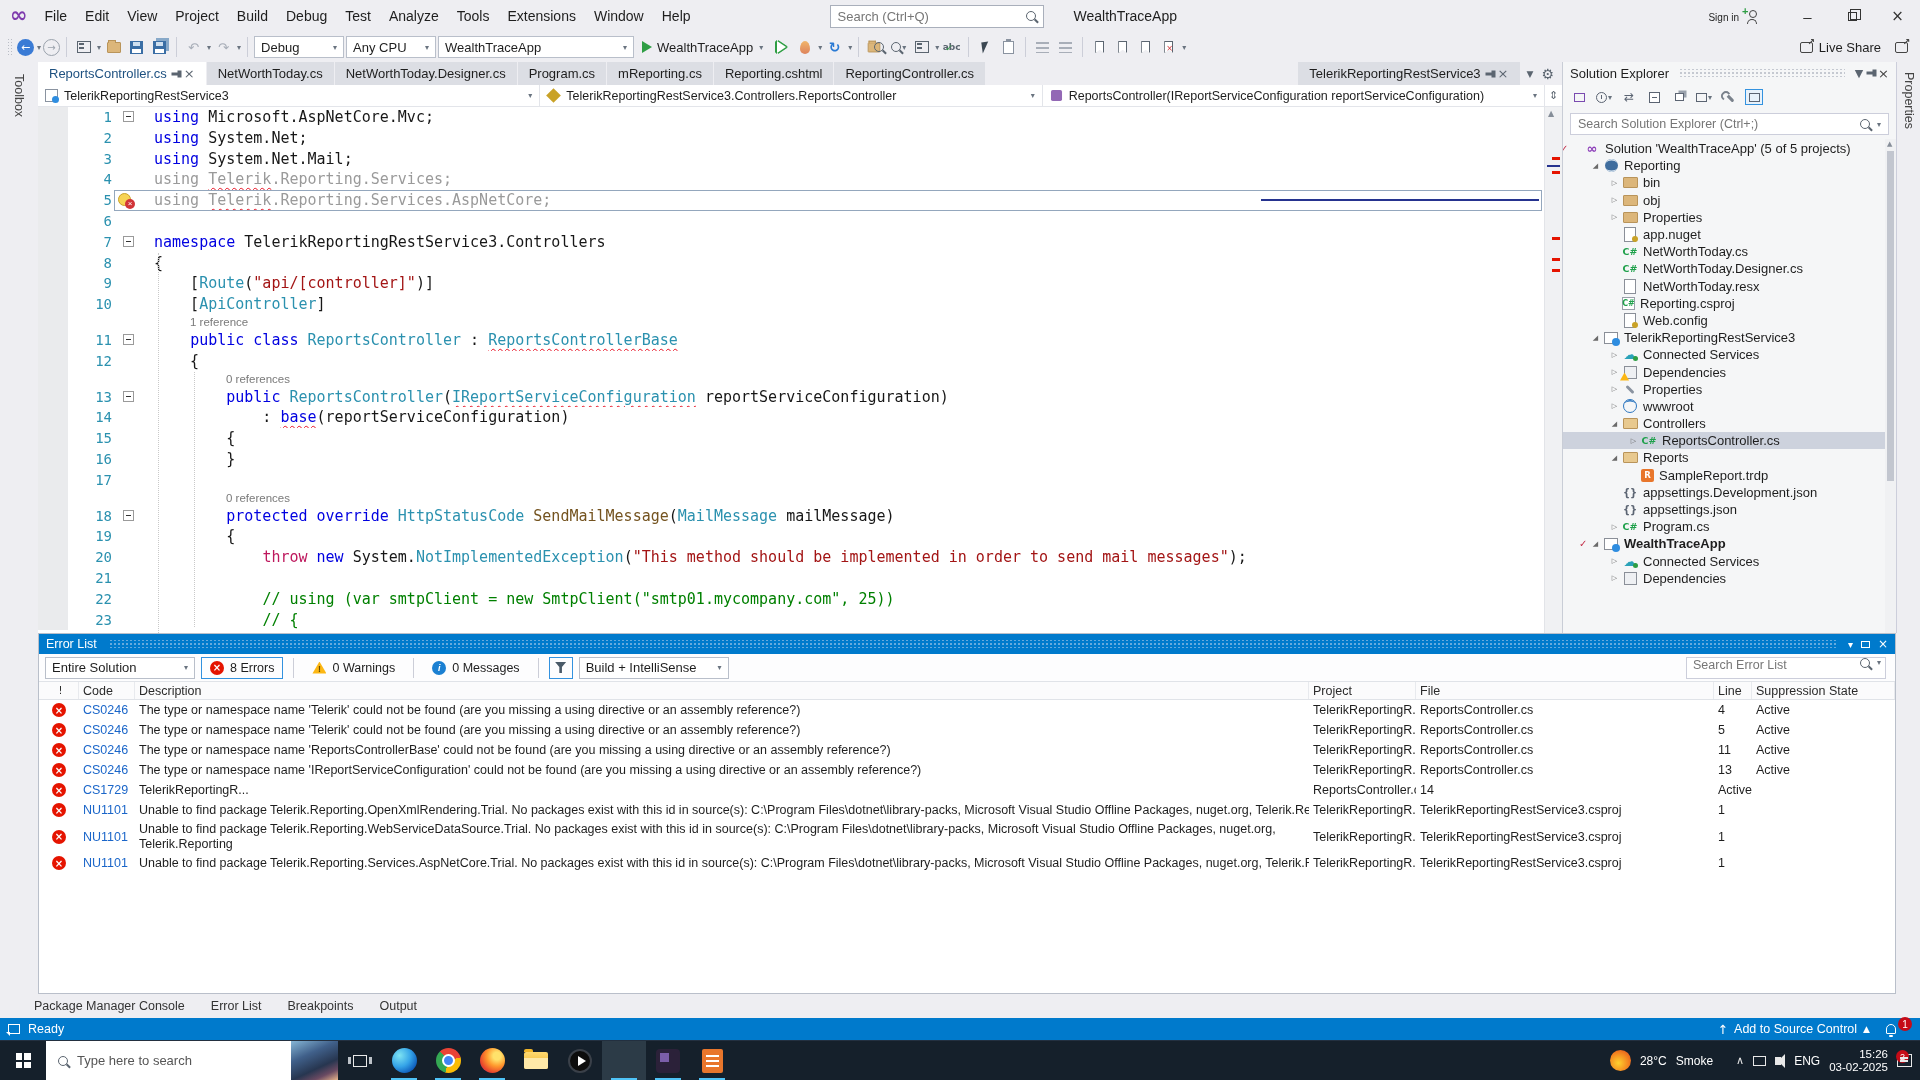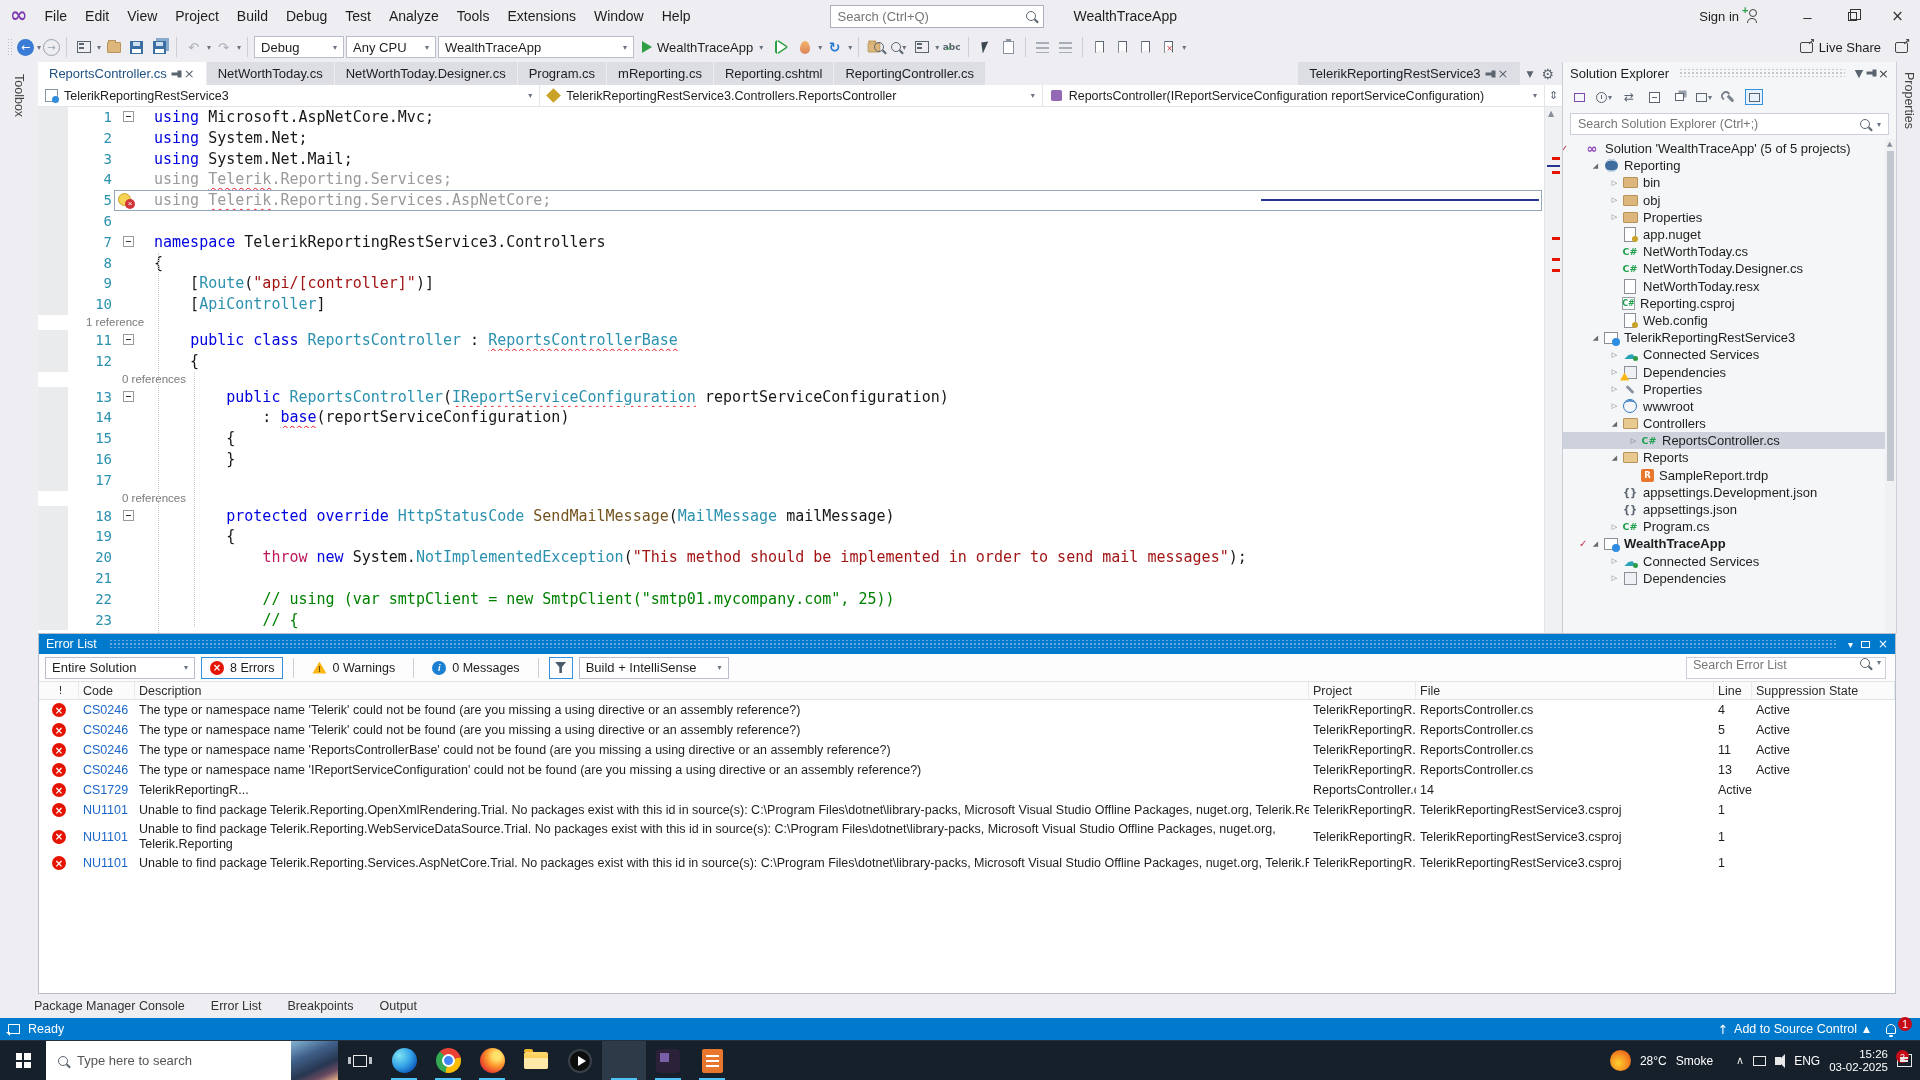--- a/index.html
+++ b/index.html
@@ -13,21 +13,21 @@
 .vs-logo{color:#7f3cae;font-weight:bold;font-size:21px;margin:0 8px 2px 10px;font-family:"DejaVu Sans",sans-serif;}
 .menubar{display:flex;align-items:center;}
 .menu-item{padding:0 9px;font-size:14px;line-height:32px;cursor:default;}
 .qsearch{margin-left:130px;width:214px;height:23px;border:1px solid #a9afbb;background:#fff;display:flex;align-items:center;padding:0 7px;}
 .qsearch input{border:none;outline:none;flex:1;font-size:13px;color:#333;font-family:inherit;}
 .qsearch input::placeholder{color:#767676;}
 .mag{width:10px;height:10px;border:1.6px solid #5b6570;border-radius:50%;position:relative;flex:none;}
 .mag::after{content:"";position:absolute;width:5px;height:1.6px;background:#5b6570;transform:rotate(45deg);right:-4px;bottom:-2px;}
 .app-title{margin-left:30px;font-size:14px;}
 .tb-right{margin-left:auto;display:flex;align-items:center;}
-.signin{display:flex;align-items:flex-start;gap:7px;font-size:13px;margin-right:26px;}
+.signin{display:flex;align-items:flex-end;gap:7px;font-size:10px;margin-right:26px;}
 .person-ic{width:13px;height:13px;position:relative;}
 .person-ic::before{content:"";position:absolute;width:6px;height:6px;border:1.4px solid #444;border-radius:50%;left:3px;top:0;}
 .person-ic::after{content:"+";position:absolute;left:-4px;top:-5px;color:#2e9e44;font-size:11px;font-weight:bold;}
 .person-ic i{position:absolute;left:1px;bottom:-1px;width:10px;height:5px;border:1.4px solid #444;border-bottom:none;border-radius:5px 5px 0 0;}
 .wbtn{width:45px;height:32px;display:flex;align-items:center;justify-content:center;font-size:15px;color:#333;}
 .restore-ic{width:9px;height:9px;border:1px solid #333;position:relative;background:#eeeef2;}
 .restore-ic::before{content:"";position:absolute;width:9px;height:9px;border:1px solid #333;left:1px;top:-4px;}
 
 
 .toolbar{height:30px;display:flex;align-items:center;padding:0 4px;flex:none;gap:2px;}
@@ -90,21 +90,21 @@
 .splitbtn{width:18px;display:flex;align-items:center;justify-content:center;color:#5b6570;font-size:11px;border-left:1px solid #e3e5ea;font-family:"DejaVu Sans",sans-serif;}
 
 
 .codearea{position:relative;height:526px;overflow:hidden;background:#fff;flex:none;}
 .crow{display:flex;height:20.8px;line-height:20.8px;position:relative;}
 .c-margin{width:30px;background:#eaebed;flex:none;}
 .c-num{width:48px;flex:none;text-align:right;color:#2b91af;font-family:"DejaVu Sans Mono",monospace;font-size:14px;padding-right:4px;}
 .c-fold{width:26px;flex:none;position:relative;}
 .c-text{flex:1;white-space:pre;font-family:"DejaVu Sans Mono","Liberation Mono",monospace;font-size:15px;padding-left:12px;overflow:hidden;}
 .c-text span{white-space:pre;}
-.lensrow{height:15px;line-height:15px;flex-direction:column;}
+.lensrow{height:15px;line-height:15px;}
 .lens-text{font-size:11.5px;color:#7a7a7a;}
 .e-kw{color:#0000e0;} .e-pl{color:#171717;} .e-ty{color:#2b91af;} .e-str{color:#a31515;}
 .e-cm{color:#008000;} .e-ct{color:#be185d;} .e-md{color:#74531f;} .e-gy{color:#9a9a9a;}
 .sq{text-decoration-line:underline;text-decoration-style:wavy;text-decoration-color:#e81123;text-decoration-thickness:1px;text-underline-offset:3px;}
 .crow.current::after{content:"";position:absolute;left:76px;right:20px;top:0;bottom:0;border:1px solid #94a7bd;pointer-events:none;}
 .foldbox{position:absolute;left:7px;top:4px;width:11px;height:11px;border:1px solid #9a9a9a;background:#fff;}
 .foldbox::after{content:"";position:absolute;left:2px;right:2px;top:4px;border-top:1px solid #333;}
 .bulb{position:absolute;left:80px;top:3px;width:13px;height:13px;border-radius:50%;background:#f7d354;border:1px solid #c9a227;z-index:2;}
 .bulb::after{content:"×";position:absolute;right:-5px;bottom:-4px;width:10px;height:10px;background:#d13438;color:#fff;border-radius:50%;font-size:8px;line-height:10px;text-align:center;}
 .guide{position:absolute;border-left:1px dotted #c9c9c9;width:0;}

